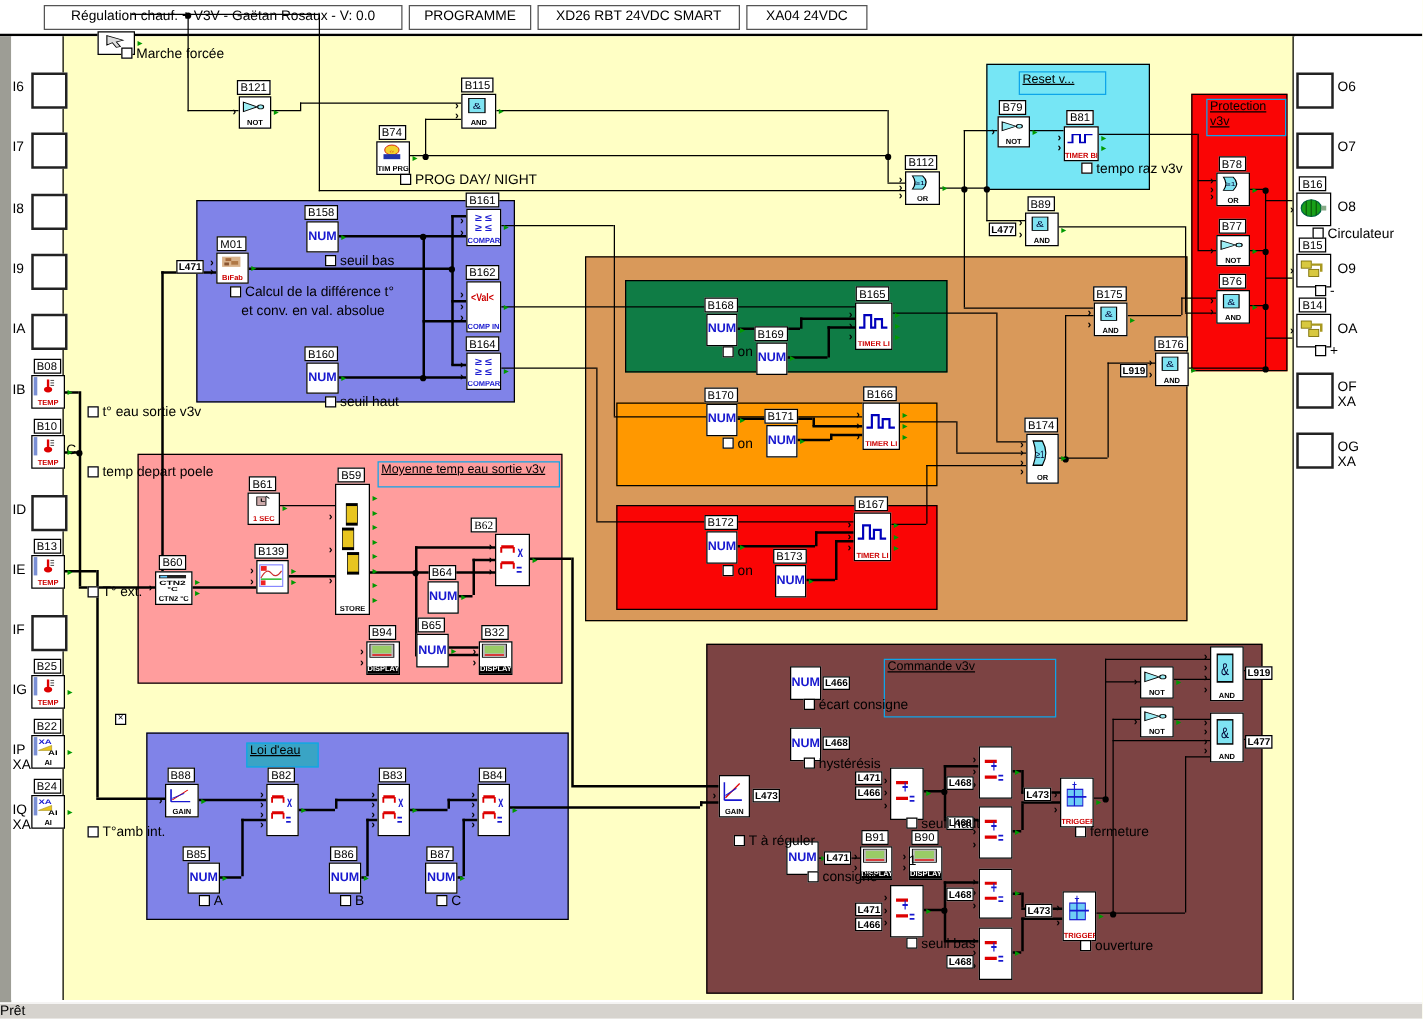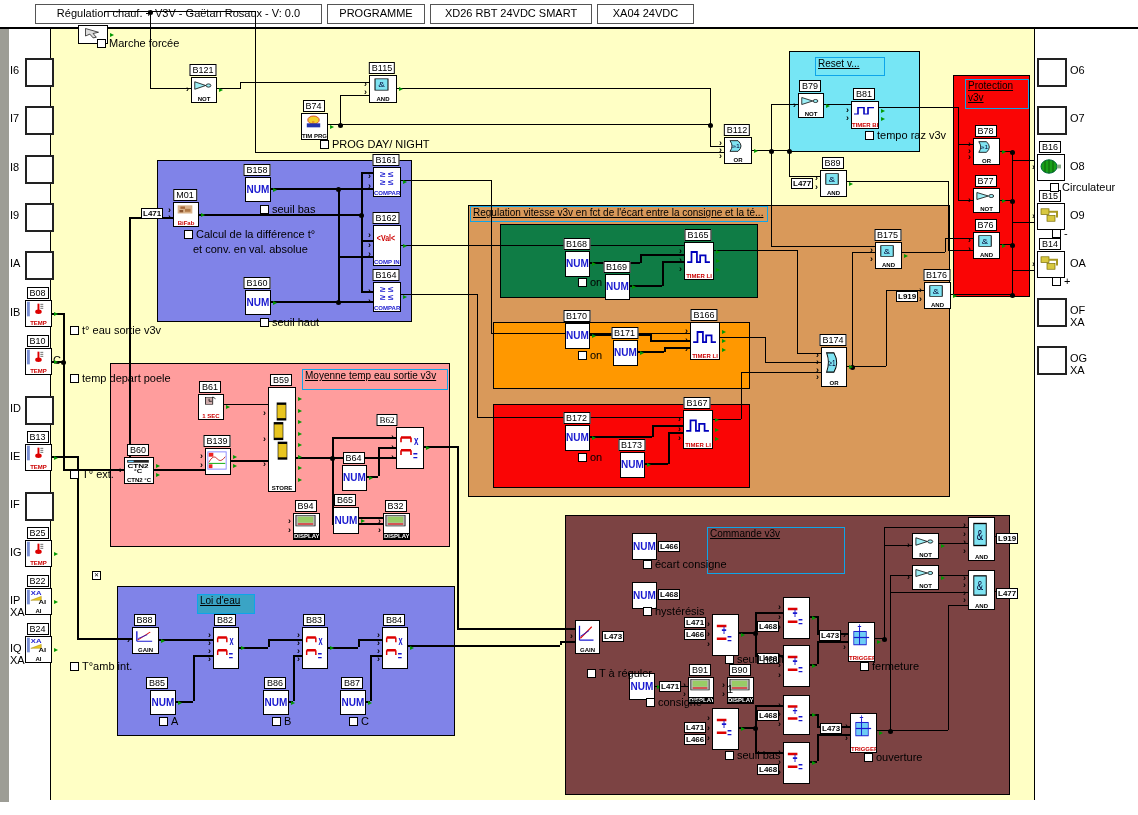--- a/index.html
+++ b/index.html
@@ -41,28 +41,30 @@
       <div class="tbox" style="left: 35px; width: 285px;">Régulation chauf. + V3V - Gaëtan Rosaux - V: 0.0</div>
       <div class="tbox" style="left: 327px; width: 96px;">PROGRAMME</div>
       <div class="tbox" style="left: 430px; width: 160px;">XD26 RBT 24VDC SMART</div>
       <div class="tbox" style="left: 597px; width: 95px;">XA04  24VDC</div>
     </div>
   <div class="abs" style="left:0;top:27px;width:1138px;height:2px;background:#000;"></div>
   <div class="abs" style="left:0;top:29px;width:9px;height:773px;background:#9d9d95;"></div>
   <div class="abs" style="left:9px;top:29px;width:41px;height:771px;background:#fff;"></div>
   <div class="abs" id="canvas-bg" style="left:50px;top:29px;width:985px;height:771px;background:#ffffc5;border-left:1px solid #000;border-right:1px solid #000;"></div>
   <div class="abs" style="left:1036px;top:29px;width:102px;height:771px;background:#fff;"></div>
+  <div id="statusbar">
+    <span>Prêt</span>
+  </div>
   <div class="abs" id="layer" style="left:0;top:0;width:1138px;height:815px;">
       <div class="region abs" style="left: 157px; top: 160px; width: 255px; height: 162px; background: rgb(128, 131, 232);"></div>
       <div class="region abs" style="left: 789px; top: 51px; width: 131px; height: 101px; background: rgb(118, 230, 245);"></div>
       <div class="rtitle" style="left: 815px; top: 57px; width: 64px; height: 17px; background: rgb(118, 230, 245);">Reset v...</div>
       <div class="region abs" style="left: 953px; top: 75px; width: 77px; height: 222px; background: rgb(250, 5, 5);"></div>
       <div class="rtitle" style="left: 965px; top: 79px; width: 58px; height: 28px; background: rgb(250, 5, 5); white-space: normal;">Protection v3v</div>
       <div class="region abs" style="left: 468px; top: 205px; width: 482px; height: 292px; background: rgb(217, 153, 90);"></div>
-      <div class="rtitle" style="left: 470px; top: 206px; width: 292px; height: 14px; background: rgb(217, 153, 90);">Regulation vitesse v3v en fct de l'écart entre la consigne et la té...</div>
       <div class="region abs" style="left: 500px; top: 224px; width: 258px; height: 74px; background: rgb(15, 124, 69);"></div>
       <div class="region abs" style="left: 493px; top: 322px; width: 257px; height: 67px; background: rgb(255, 152, 0);"></div>
       <div class="region abs" style="left: 493px; top: 404px; width: 257px; height: 84px; background: rgb(250, 5, 5);"></div>
       <div class="region abs" style="left: 110px; top: 363px; width: 340px; height: 184px; background: rgb(255, 157, 157);"></div>
       <div class="rtitle" style="left: 302px; top: 369px; width: 140px; height: 19px; background: rgb(255, 157, 157);">Moyenne temp eau sortie v3v</div>
       <div class="region abs" style="left: 117px; top: 586px; width: 338px; height: 150px; background: rgb(128, 131, 232);"></div>
       <div class="rtitle" style="left: 197px; top: 594px; width: 52px; height: 18px; background: rgb(58, 164, 197);">Loi d'eau</div>
       <div class="region abs" style="left: 565px; top: 515px; width: 445px; height: 280px; background: rgb(124, 67, 67);"></div>
       <div class="rtitle" style="left: 707px; top: 527px; width: 132px; height: 45px; background: rgb(124, 67, 67);">Commande v3v</div>
       <div class="wire" style="left: 105px; top: 11px; width: 150px; height: 1px;"></div>

